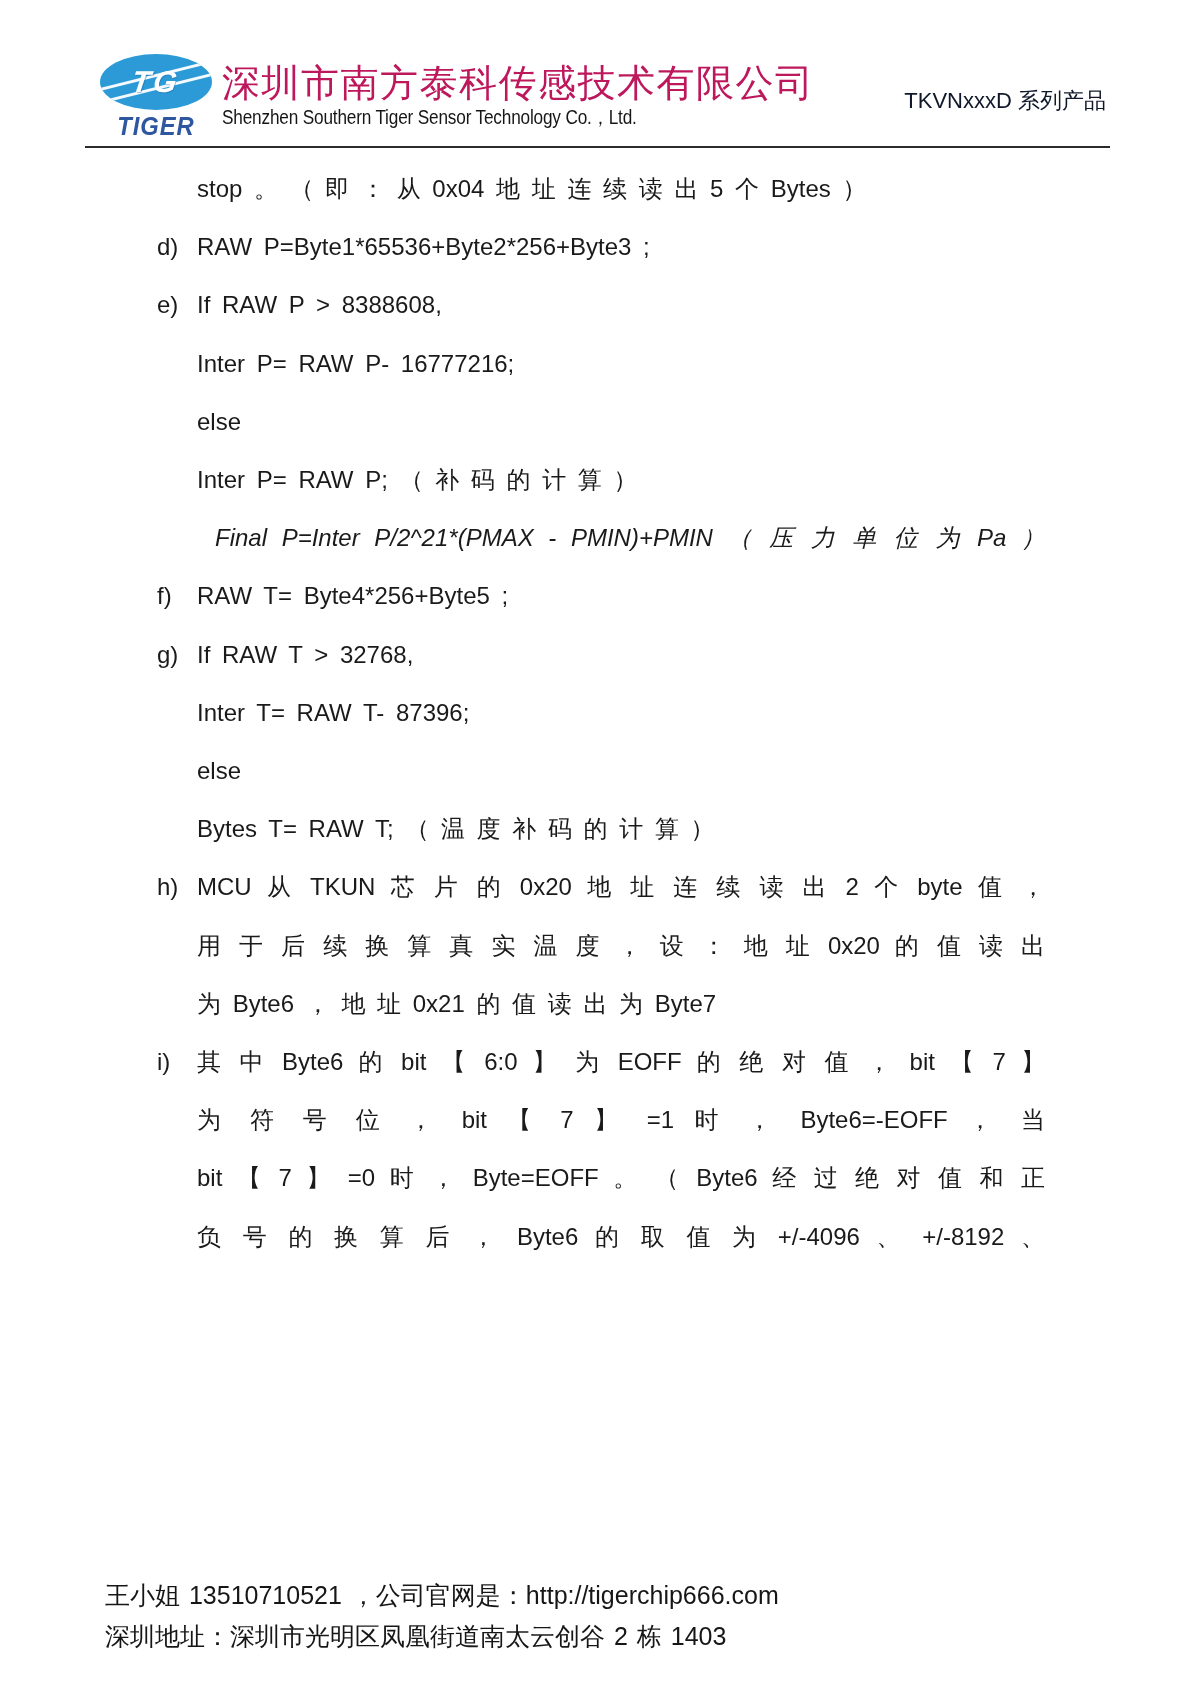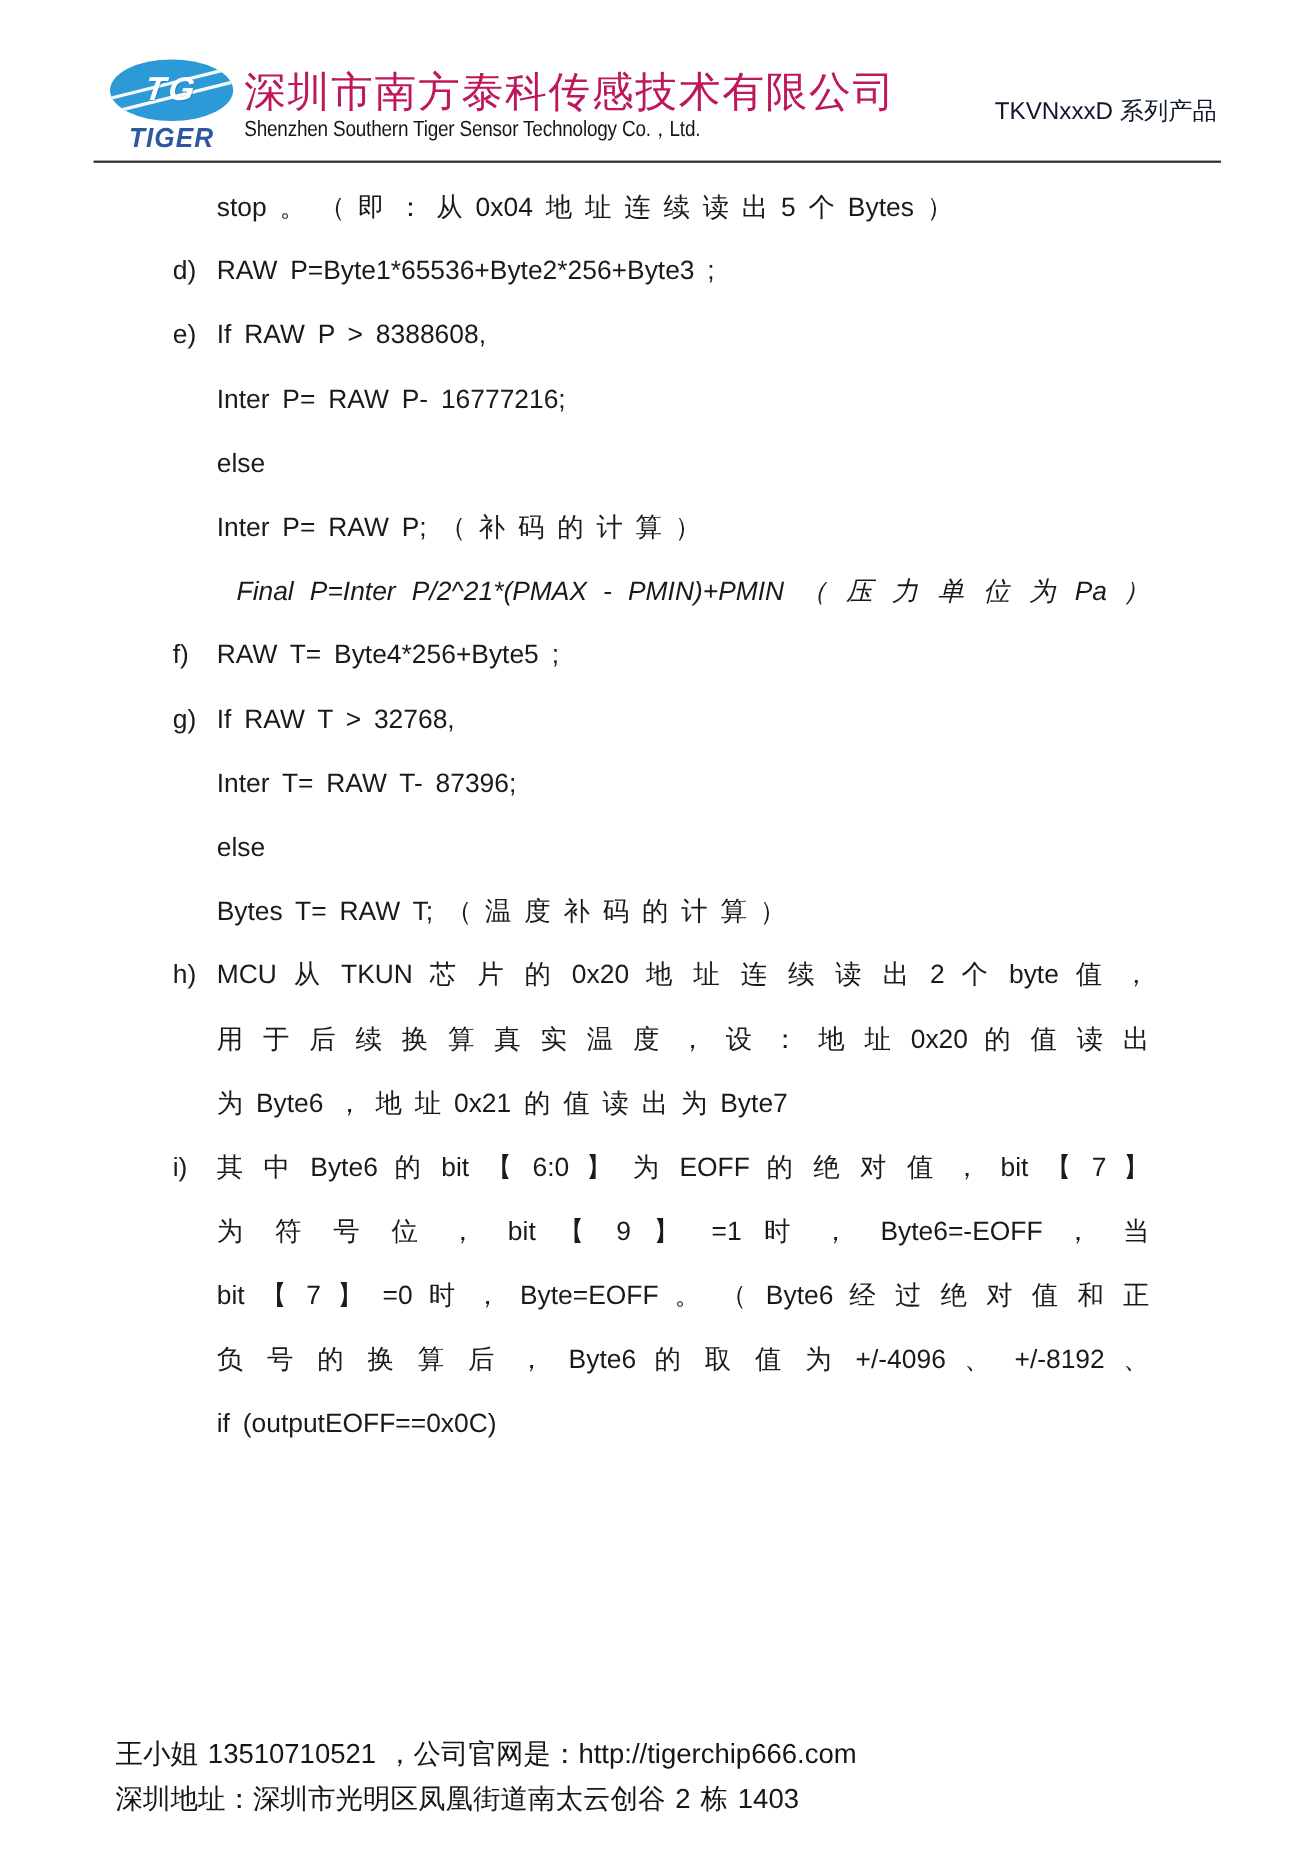--- a/index.html
+++ b/index.html
@@ -170,33 +170,29 @@
     <div class="line">
         <span class="marker"></span>
         <span class="text">为 Byte6 ， 地 址 0x21 的 值 读 出 为 Byte7</span>
       </div>
     <div class="line j">
         <span class="marker">i)</span>
         <span class="text">其 中 Byte6 的 bit 【 6:0 】 为 EOFF 的 绝 对 值 ， bit 【 7 】</span>
       </div>
     <div class="line j">
         <span class="marker"></span>
-        <span class="text">为 符 号 位 ， bit 【 9 】 =1 时 ， Byte6=-EOFF ， 当</span>
+        <span class="text">为 符 号 位 ， bit 【 7 】 =1 时 ， Byte6=-EOFF ， 当</span>
       </div>
     <div class="line j">
         <span class="marker"></span>
         <span class="text">bit 【 7 】 =0 时 ， Byte=EOFF 。 （ Byte6 经 过 绝 对 值 和 正</span>
       </div>
     <div class="line j">
         <span class="marker"></span>
         <span class="text">负 号 的 换 算 后 ， Byte6 的 取 值 为 +/-4096 、 +/-8192 、</span>
-      </div>
-    <div class="line">
-        <span class="marker"></span>
-        <span class="text">if (outputEOFF==0x0C)</span>
       </div>
   </div>
 
   <div class="footer">
     <div>王小姐 13510710521 ，公司官网是：http://tigerchip666.com</div>
     <div>深圳地址：深圳市光明区凤凰街道南太云创谷 2 栋 1403</div>
   </div>
 
 </div>
 

